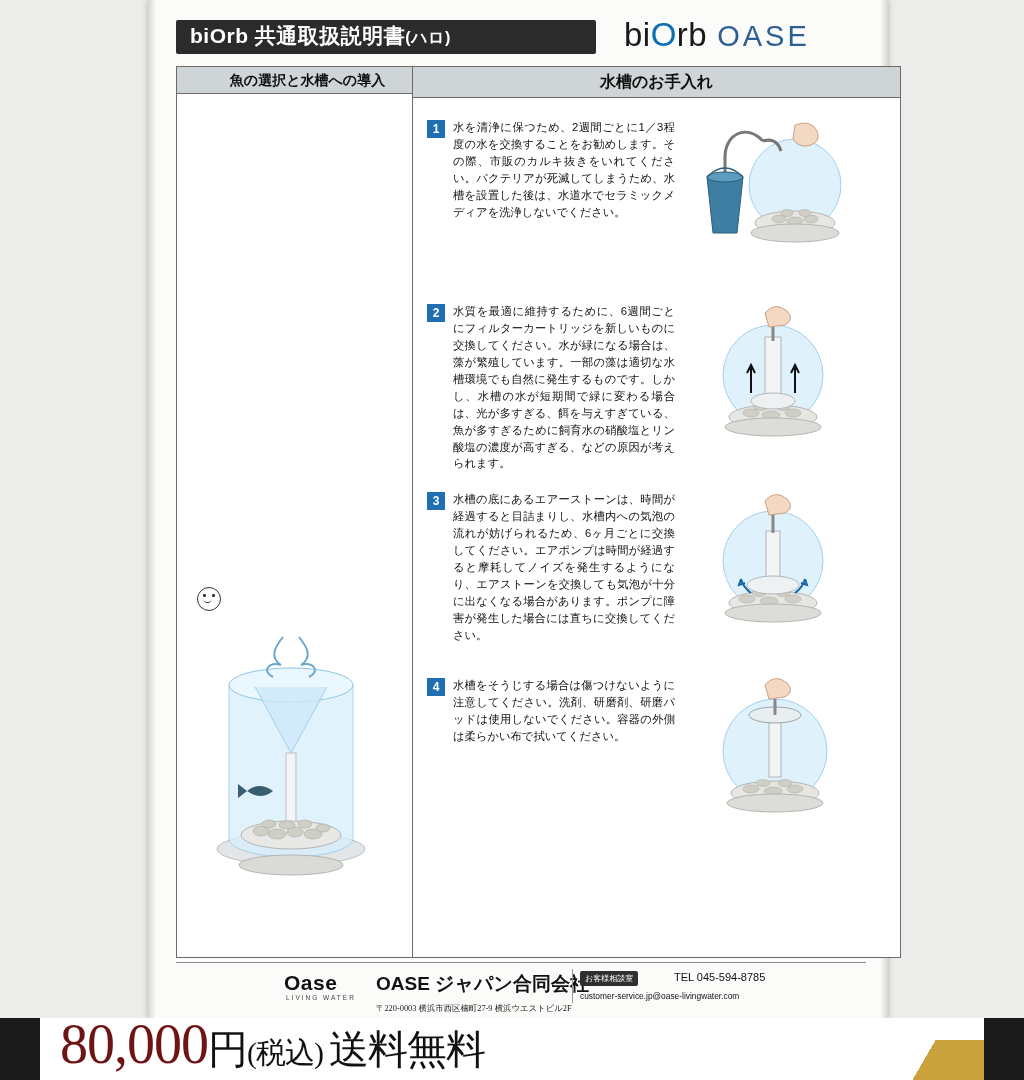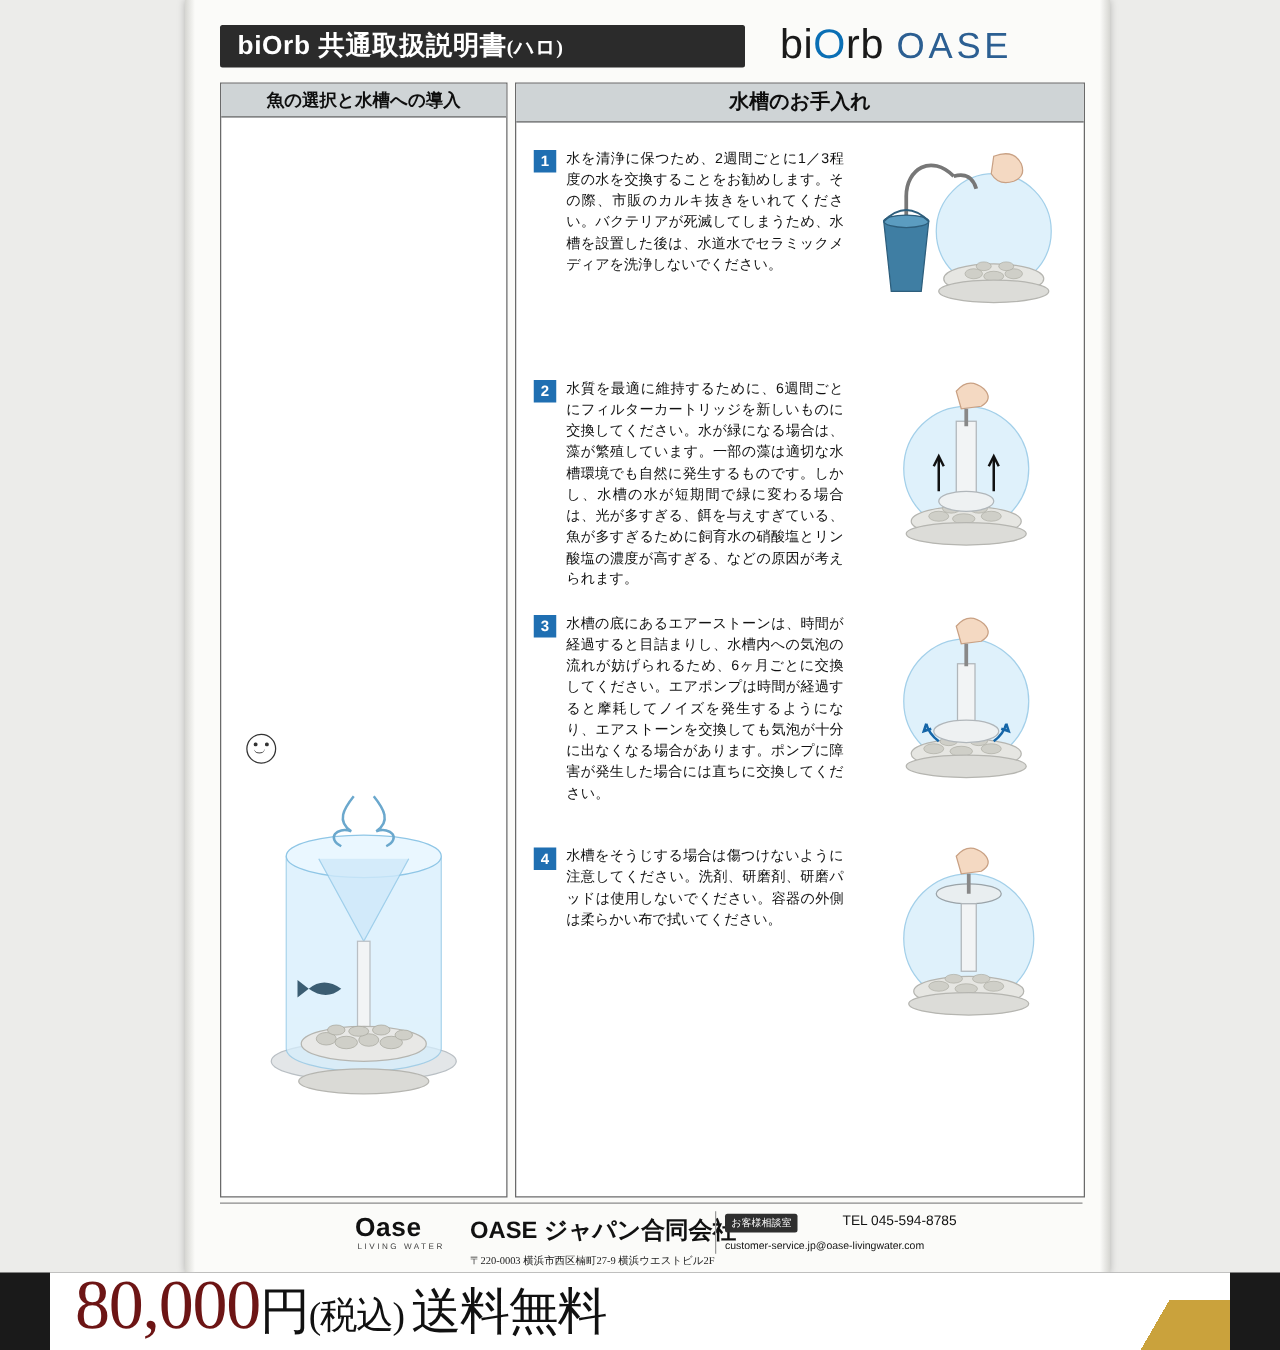--- a/index.html
+++ b/index.html
@@ -63,21 +63,21 @@
   }
   .header-bar-text {
     position: absolute;
     left: 14px; top: 6px;
     color: #ffffff;
     font-size: 21px;
     letter-spacing: 0.5px;
     white-space: nowrap;
     font-weight: bold;
   }
-  .header-bar-text .small { font-size: 16px; font-family: Liberation Serif, serif; }
+  .header-bar-text .small { font-size: 16px; }
   .brand {
     position: absolute;
     left: 448px; top: 0px;
     font-size: 33px;
     color: #1a1a1a;
     white-space: nowrap;
     letter-spacing: 0.5px;
   }
   .brand .orb-o {
     display: inline-block;
@@ -88,20 +88,21 @@
     letter-spacing: 3px;
     font-size: 29px;
     margin-left: 10px;
   }
 
   
   .col {
     position: absolute;
     background: #ffffff;
     border: 1px solid #6a6a6a;
+    padding-left: 33px;
   }
   .col-left  { left: 176px; top: 66px; width: 228px; height: 890px; }
   .col-right { left: 412px; top: 66px; width: 454px; height: 890px; }
 
   .col-title {
     position: absolute;
     left: 0; top: 0;
     width: 100%;
     height: 26px;
     background: #cfd4d6;

